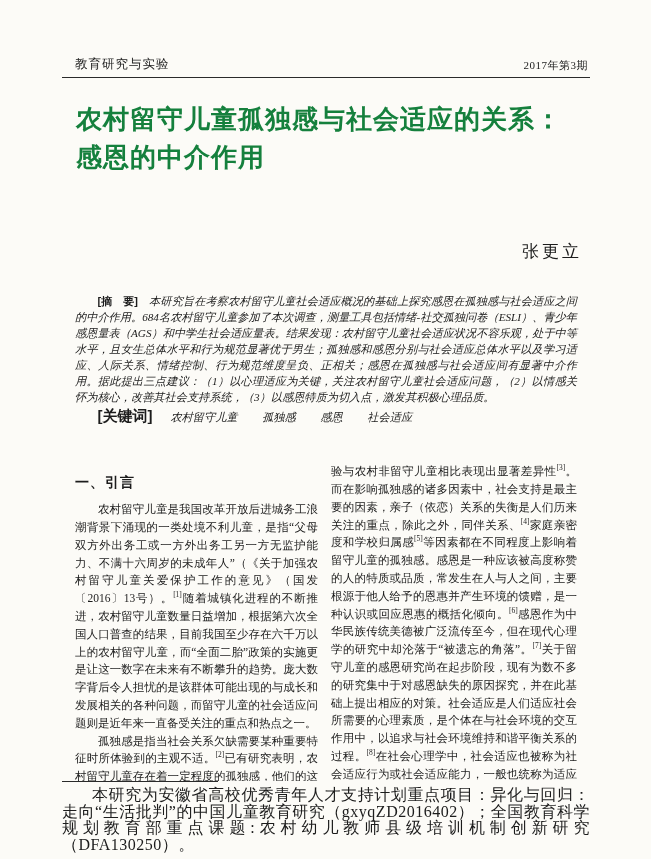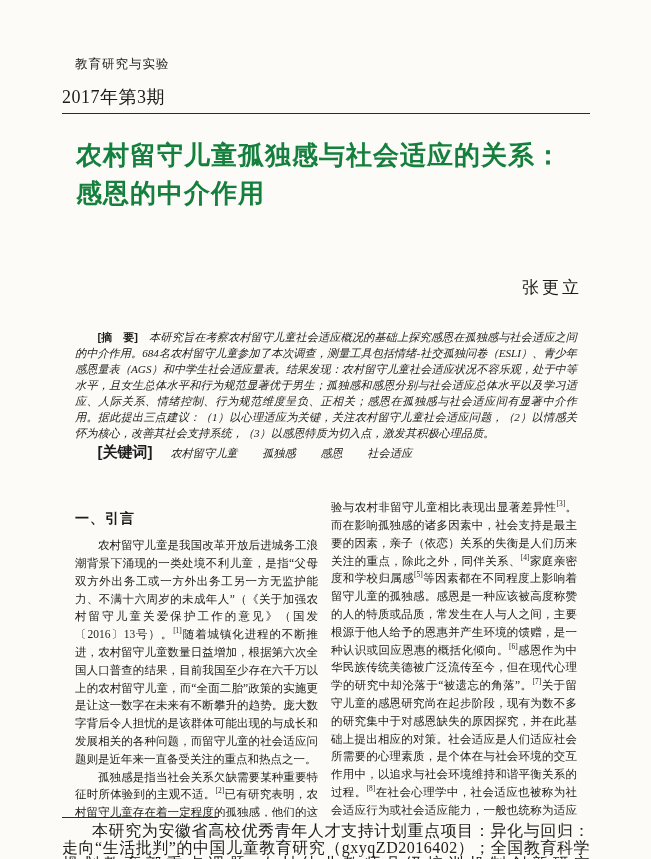--- a/index.html
+++ b/index.html
@@ -12,26 +12,25 @@
     color:#1c1c1c;
     font-family:"Liberation Serif","DejaVu Serif",serif;
     overflow:hidden;
     box-sizing:border-box;
   }
   .content{padding:0 61px 0 62px;}
   
   .header{
     padding-top:56px;
     border-bottom:1.5px solid #2a2a2a;
-    display:flex;justify-content:space-between;align-items:flex-start;
+    display:flex;justify-content:space-between;align-items:flex-end;
     padding-bottom:4px;
-    flex-direction:column;
   }
   .header .journal{font-size:12.5px;padding-left:13px;letter-spacing:1px;}
-  .header .issue{font-size:18px;padding-right:2px;letter-spacing:0.5px;margin-top:12px;}
+  .header .issue{font-size:11px;padding-right:2px;letter-spacing:0.5px;}
   
   .title{
     margin:22px 0 0 14px;
     font-family:"Liberation Sans","DejaVu Sans",sans-serif;
     font-weight:700;
     font-size:26px;
     line-height:38px;
     letter-spacing:1px;
     color:#15803d;
   }

